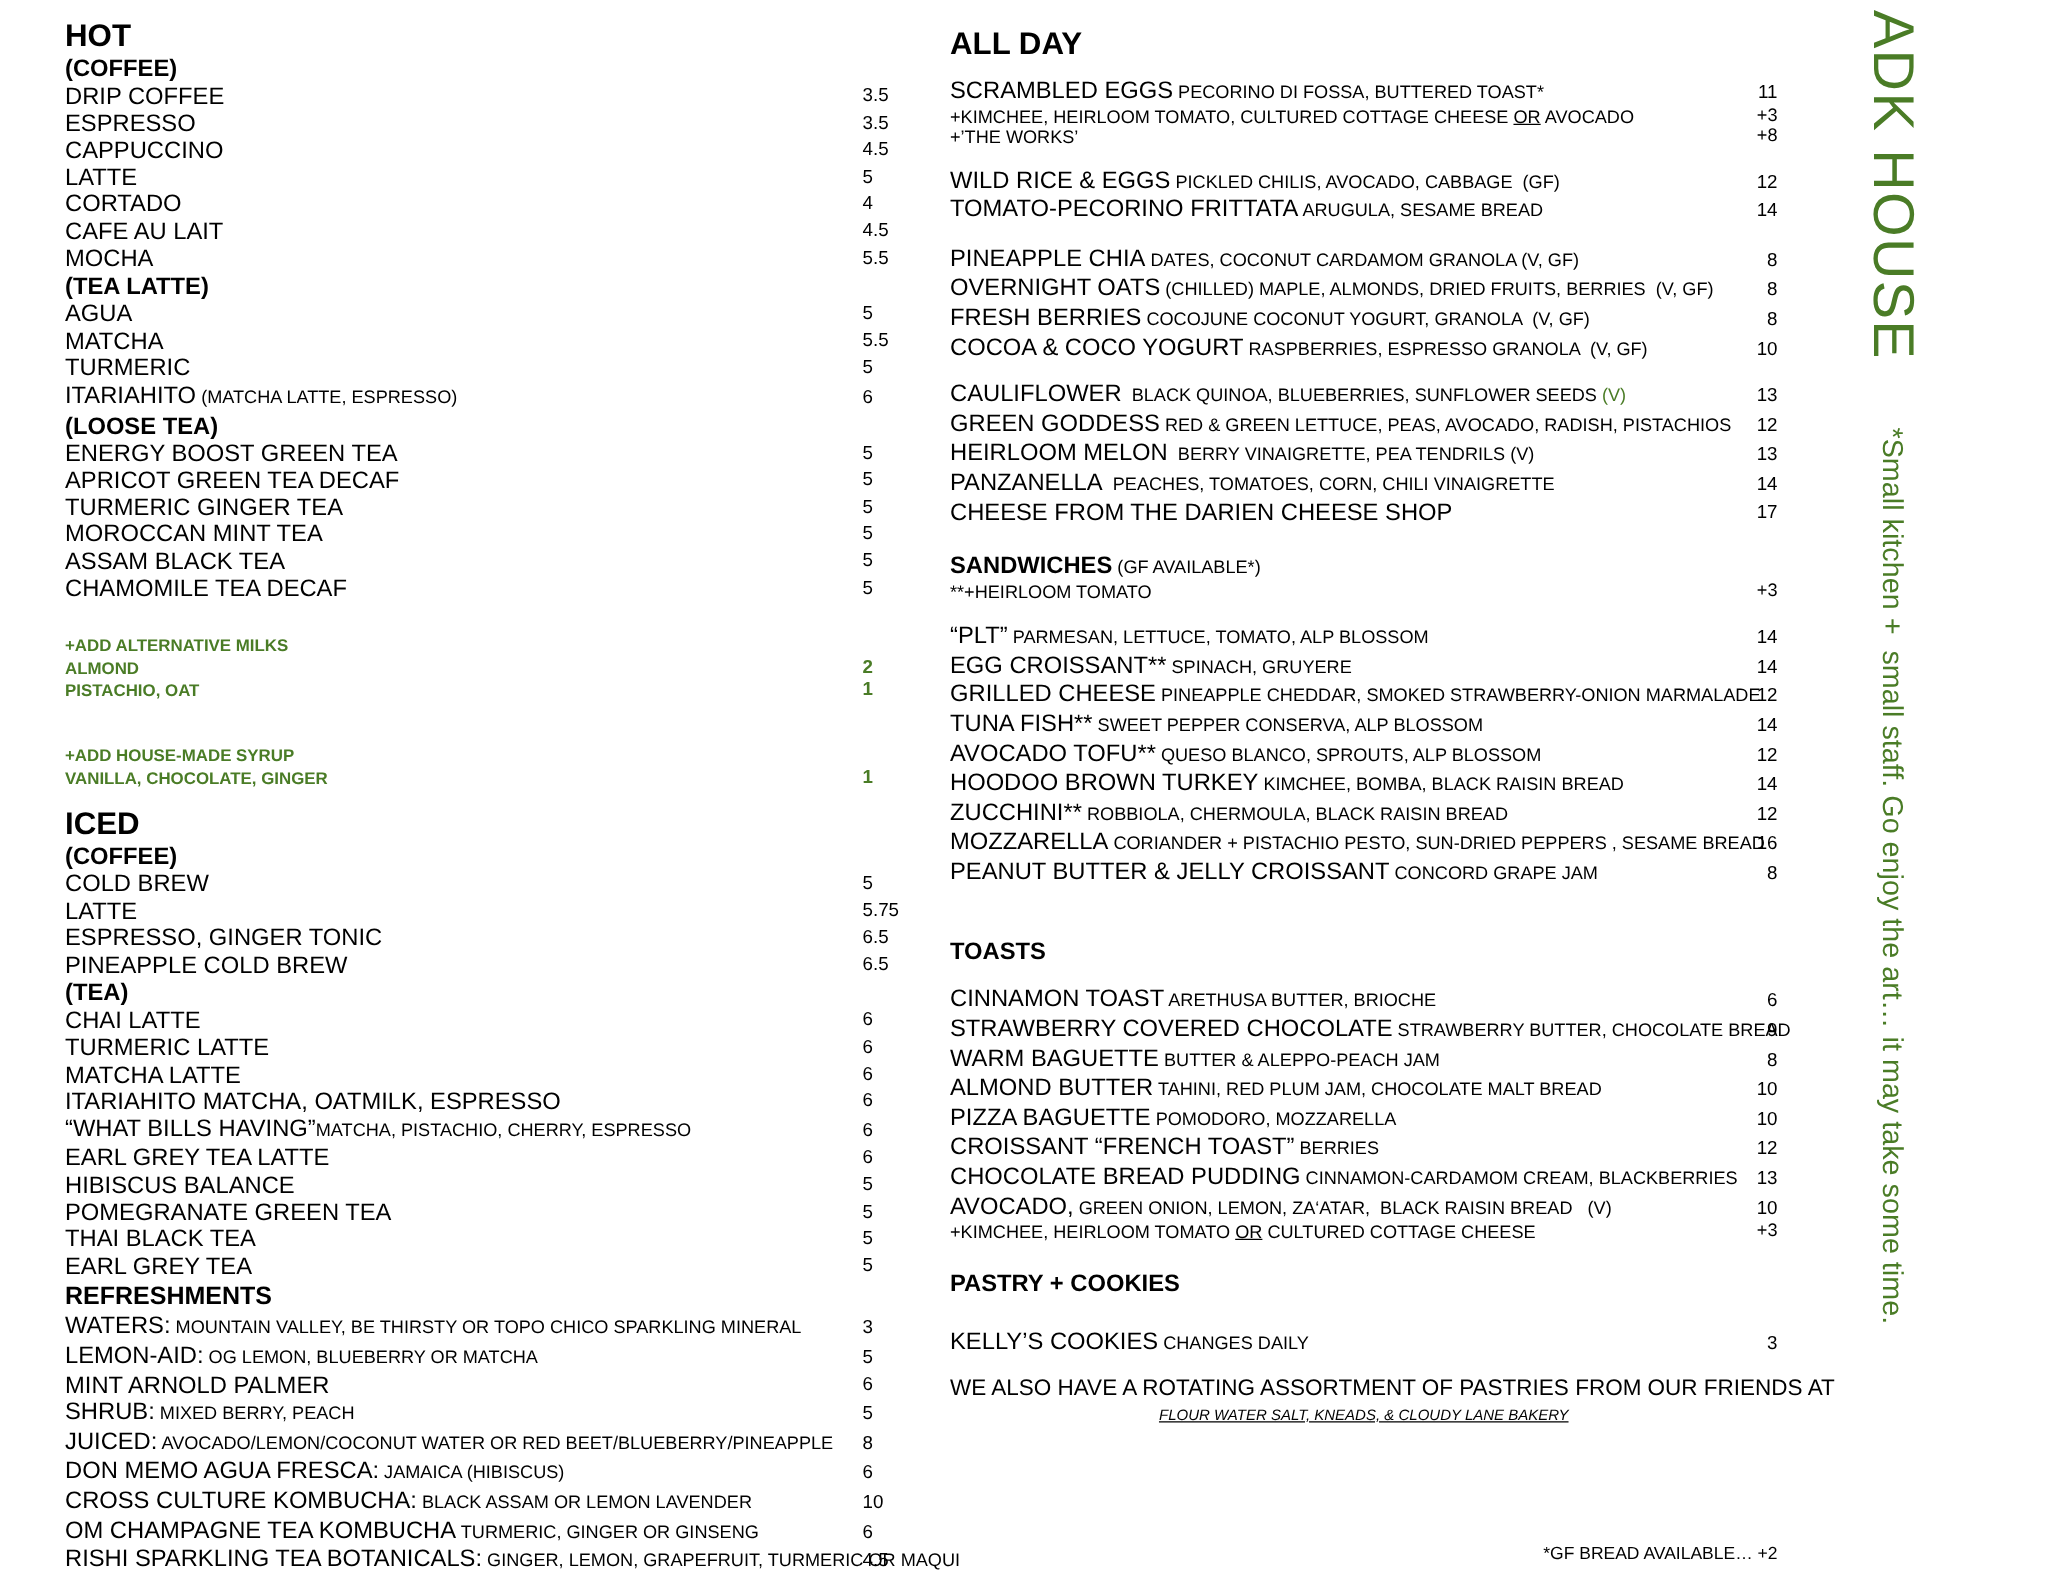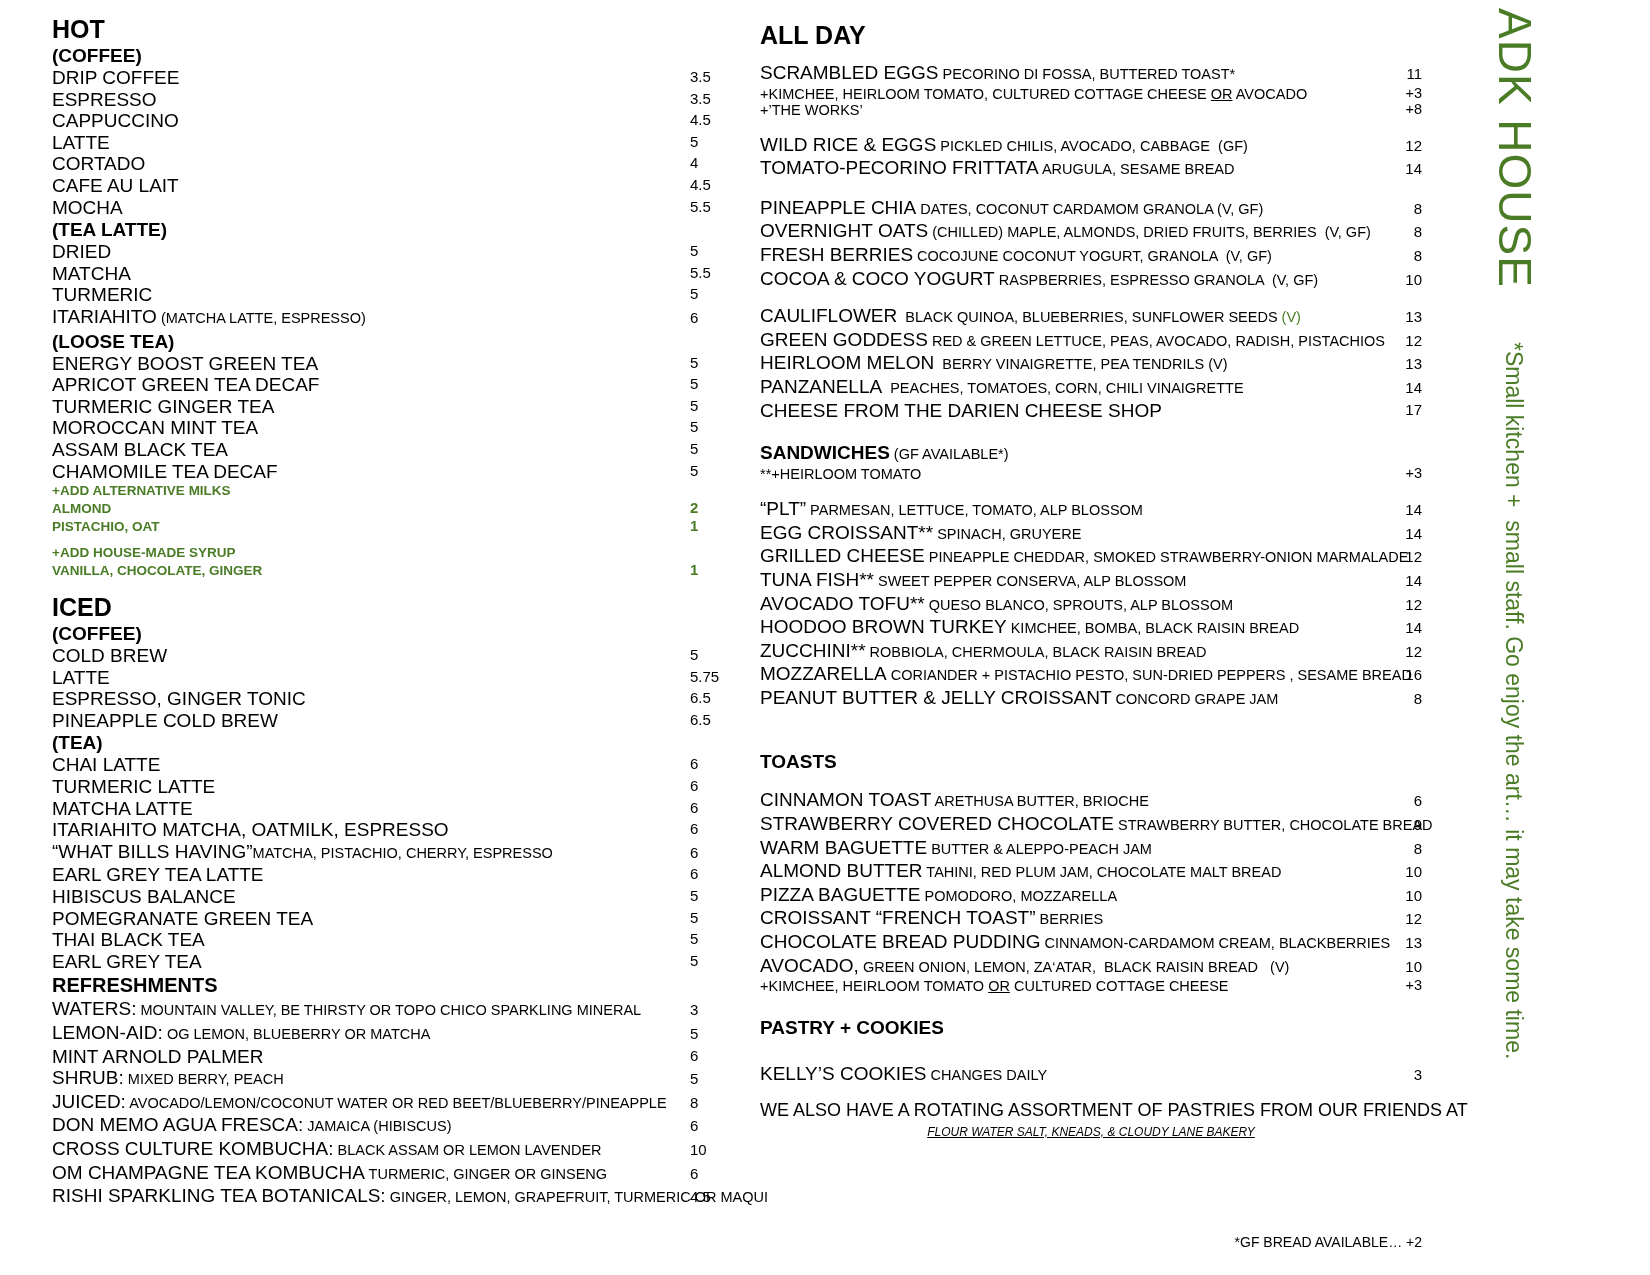--- a/index.html
+++ b/index.html
@@ -14,21 +14,21 @@
   #right-col{left:760px;top:20px;width:662px;}
   .row{position:relative;white-space:pre;}
   .h1{font-size:25px;font-weight:700;line-height:30px;}
   .h1s{font-size:20px;font-weight:700;line-height:26px;}
   .h2{font-size:19px;font-weight:700;line-height:23px;}
   .h2b{font-size:19px;font-weight:700;line-height:23px;}
   .h2b .desc{font-weight:400;font-size:14.5px;text-align:center;}
   .item{font-size:19px;line-height:21.6px;}
   .item .desc{font-size:14.5px;}
   .item .desc.green{color:var(--green);}
-  .green-h{color:var(--green);font-weight:700;font-size:13.5px;line-height:18px;}
+  .green-h{color:var(--green);font-weight:700;font-size:13.5px;line-height:18px;margin-top:26px;}
   .green-item{color:var(--green);font-weight:700;font-size:13.5px;line-height:18px;}
   .sub{font-size:14.5px;line-height:16px;}
   .note{font-size:18px;line-height:22px;text-align:center;}
   .note-i{font-size:12px;line-height:22px;text-align:center;font-style:italic;text-decoration:underline;}
   .u{text-decoration:underline;}
   .price{position:absolute;bottom:1px;font-size:15px;}
   #left-col .price{left:638px;}
   #right-col .price{right:0;}
   .sub .price{font-size:14.5px;}
   .green-item .price{font-size:15px;font-weight:700;}
@@ -56,21 +56,21 @@
     <div class="row h1"><span class="txt">HOT</span></div>
     <div class="row h2"><span class="txt">(COFFEE)</span></div>
     <div class="row item"><span class="name">DRIP COFFEE</span><span class="price">3.5</span></div>
     <div class="row item"><span class="name">ESPRESSO</span><span class="price">3.5</span></div>
     <div class="row item"><span class="name">CAPPUCCINO</span><span class="price">4.5</span></div>
     <div class="row item"><span class="name">LATTE</span><span class="price">5</span></div>
     <div class="row item"><span class="name">CORTADO</span><span class="price">4</span></div>
     <div class="row item"><span class="name">CAFE AU LAIT</span><span class="price">4.5</span></div>
     <div class="row item"><span class="name">MOCHA</span><span class="price">5.5</span></div>
     <div class="row h2"><span class="txt">(TEA LATTE)</span></div>
-    <div class="row item"><span class="name">DRIED</span><span class="price">5</span></div>
+    <div class="row item"><span class="name">AGUA</span><span class="price">5</span></div>
     <div class="row item"><span class="name">MATCHA</span><span class="price">5.5</span></div>
     <div class="row item"><span class="name">TURMERIC</span><span class="price">5</span></div>
     <div class="row item"><span class="name">ITARIAHITO</span><span class="desc"> (MATCHA LATTE, ESPRESSO)</span><span class="price">6</span></div>
     <div class="row h2"><span class="txt">(LOOSE TEA)</span></div>
     <div class="row item"><span class="name">ENERGY BOOST GREEN TEA</span><span class="price">5</span></div>
     <div class="row item"><span class="name">APRICOT GREEN TEA DECAF</span><span class="price">5</span></div>
     <div class="row item"><span class="name">TURMERIC GINGER TEA</span><span class="price">5</span></div>
     <div class="row item"><span class="name">MOROCCAN MINT TEA</span><span class="price">5</span></div>
     <div class="row item"><span class="name">ASSAM BLACK TEA</span><span class="price">5</span></div>
     <div class="row item"><span class="name">CHAMOMILE TEA DECAF</span><span class="price">5</span></div>

